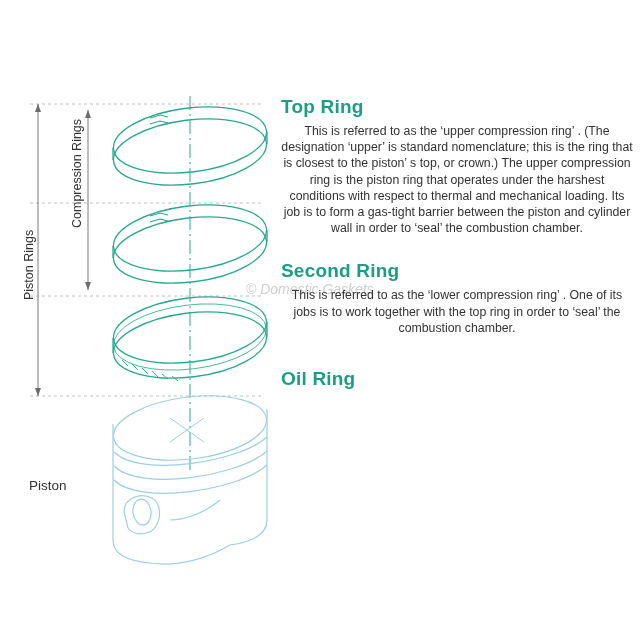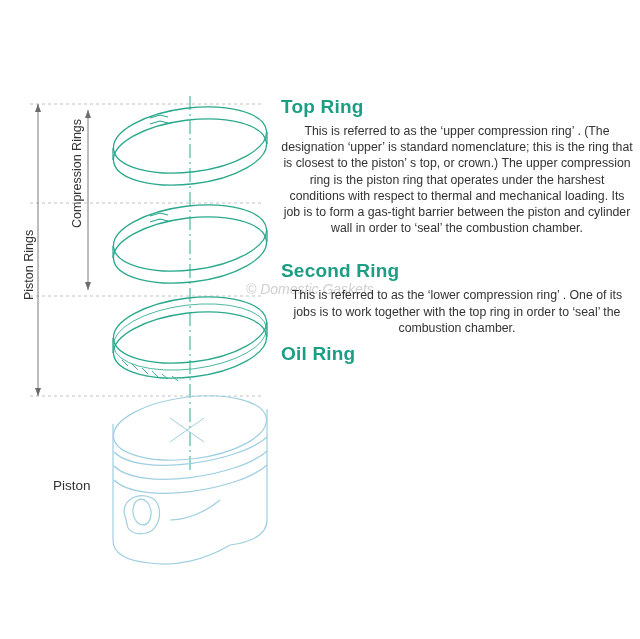--- a/index.html
+++ b/index.html
@@ -42,21 +42,21 @@
     letter-spacing: 0.2px;
   }
   .sec-body {
     color: #333333;
     font-size: 12.3px;
     line-height: 16.2px;
     margin: 0;
     text-align: center;
   }
   .block-second { margin-top: 24px; }
-  .block-oil { margin-top: 7px; }
+  .block-oil { margin-top: 32px; }
 
   
   .vlabel {
     position: absolute;
     color: #333333;
     font-size: 12.5px;
     white-space: nowrap;
     transform-origin: left top;
   }
   #piston-rings-label {
@@ -68,21 +68,20 @@
     left: 70px;
     top: 228px;
     transform: rotate(-90deg);
   }
   #piston-label {
     position: absolute;
     left: 29px;
     top: 478px;
     color: #333333;
     font-size: 13.5px;
-    margin-left: 24px;
   }
   
   #watermark {
     position: absolute;
     left: 246px;
     top: 281px;
     font-size: 14px;
     color: #cfcfcf;
     white-space: nowrap;
     font-style: italic;

